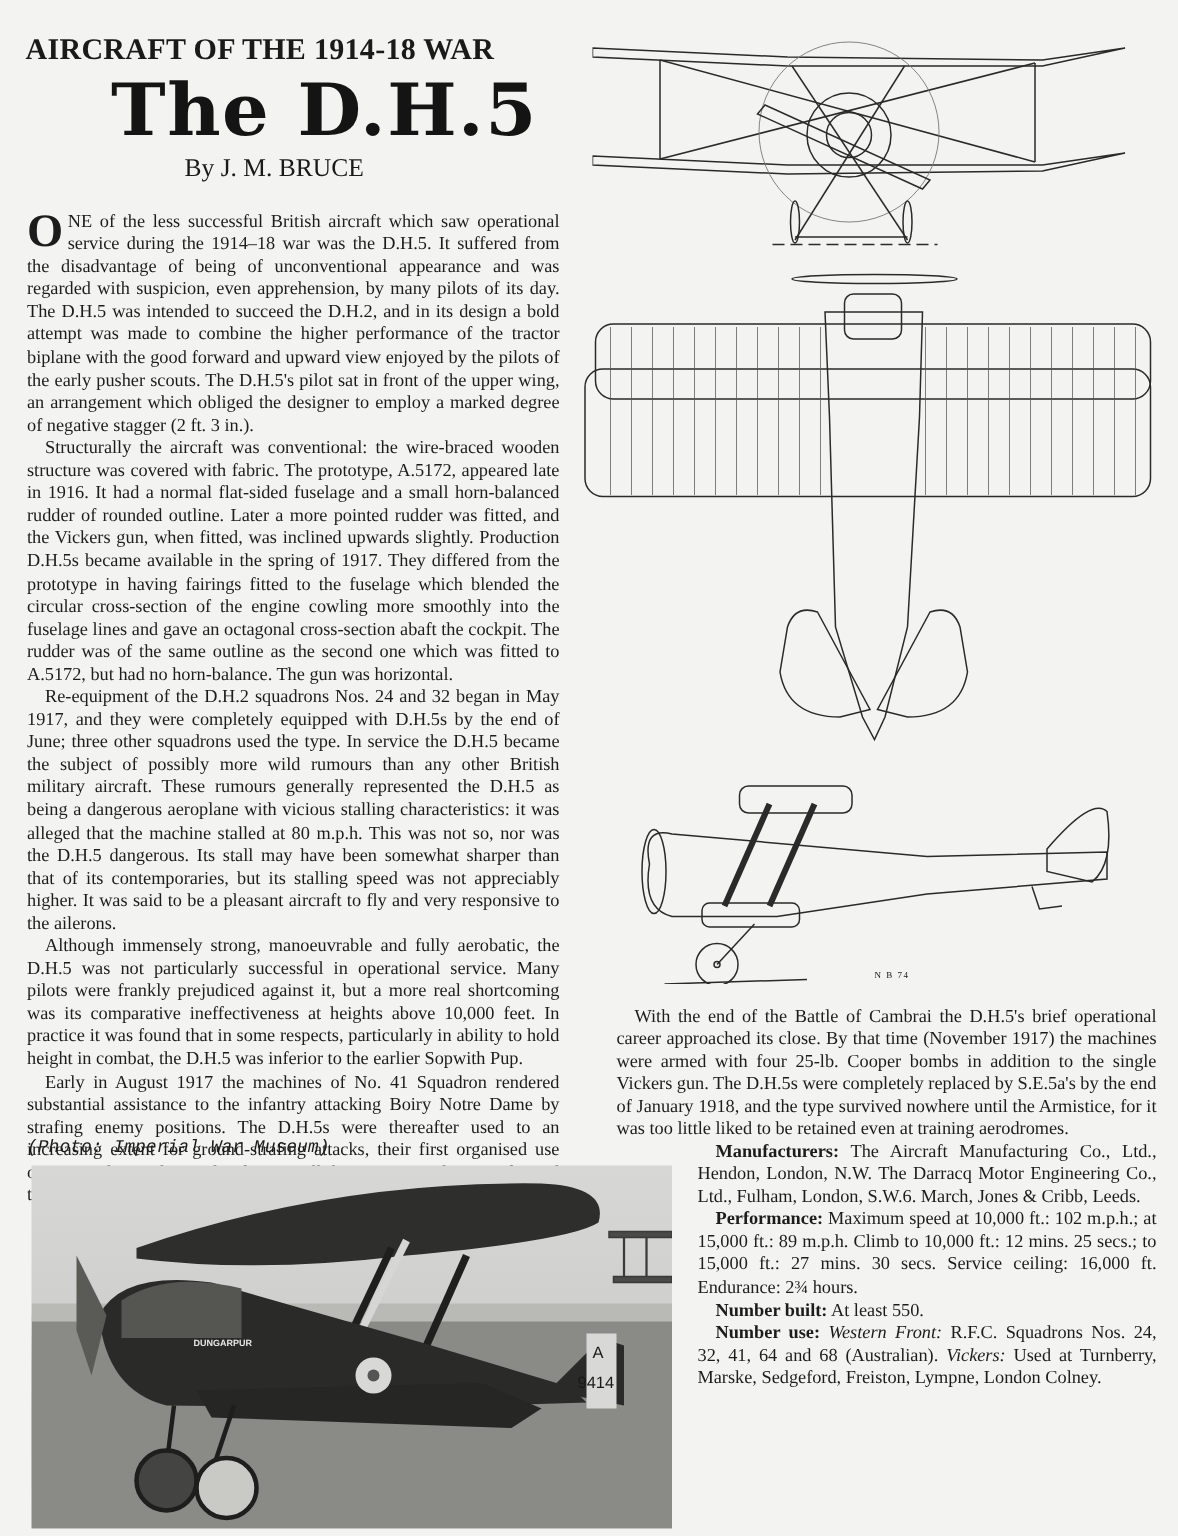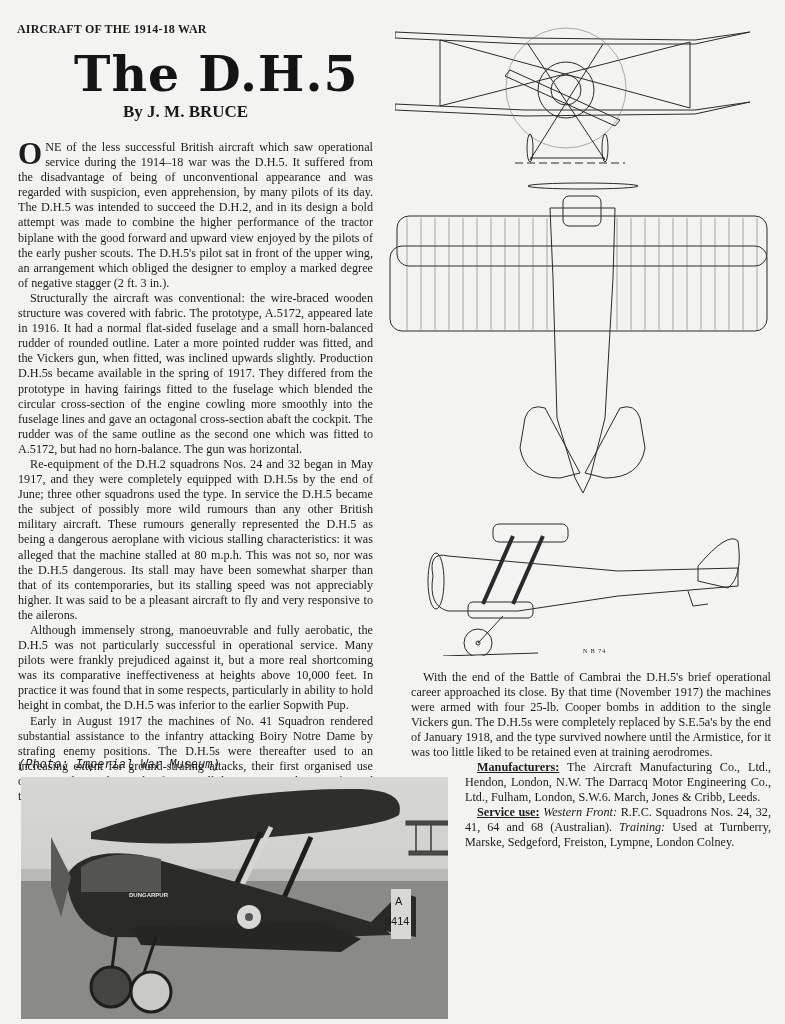--- a/index.html
+++ b/index.html
@@ -4,31 +4,31 @@
 <style>
   html, body { margin:0; padding:0; }
   body {
     width:785px; height:1024px; overflow:hidden; position:relative;
     background:#f3f3f1; color:#1c1c1c;
     font-family:"Liberation Serif","DejaVu Serif",serif;
   }
   .page { position:absolute; inset:0; }
   .series-title {
     position:absolute; left:17px; top:22px;
-    font-size:12px; font-weight:bold; letter-spacing:0.2px; color:#1a1a1a;
+    font-size:20px; font-weight:bold; letter-spacing:0.2px; color:#1a1a1a;
   }
   .main-title {
     position:absolute; left:74px; top:46px;
     font-size:48px; font-weight:900; letter-spacing:1px; color:#141414;
     font-family:"DejaVu Serif","Liberation Serif",serif;
     transform:scaleX(1.02); transform-origin:left;
   }
   .byline {
     position:absolute; left:123px; top:102px;
-    font-size:17px; font-weight:bold; color:#1a1a1a;
+    font-size:17px; font-weight:normal; color:#1a1a1a;
   }
   .col-left {
     position:absolute; left:18px; top:140px; width:355px;
     font-size:12.2px; line-height:15.1px; text-align:justify;
   }
   .col-left p { margin:0; text-indent:12px; }
   .col-left p.first { text-indent:0; }
   .dropcap {
     float:left; font-size:31px; line-height:24px; font-weight:bold;
     margin:2px 3px 0 0; font-family:"Liberation Serif",serif;
@@ -46,21 +46,21 @@
   .col-right {
     position:absolute; left:411px; top:670px; width:360px;
     font-size:12.2px; line-height:15.1px; text-align:justify;
   }
   .col-right p { margin:0; text-indent:12px; }
   .specs {
     position:absolute; left:465px; top:760px; width:306px;
     font-size:12.2px; line-height:15.1px; text-align:justify;
   }
   .specs p { margin:0; text-indent:12px; }
-  .specs b { font-weight:bold;text-decoration:underline; }
+  .specs b { font-weight:bold; }
   .specs i { font-style:italic; }
   .drawing { position:absolute; }
   .sig { position:absolute; left:583px; top:648px; font-size:6px; letter-spacing:1px; }
 </style>
 </head>
 <body>
 
 <div class="page">
 
   <div class="series-title">AIRCRAFT OF THE 1914-18 WAR</div>
@@ -197,16 +197,18 @@
     </g>
   </svg>
   <div class="sig">N B 74</div>
 
   <div class="col-right">
     <p>With the end of the Battle of Cambrai the D.H.5's brief operational career approached its close. By that time (November 1917) the machines were armed with four 25-lb. Cooper bombs in addition to the single Vickers gun. The D.H.5s were completely replaced by S.E.5a's by the end of January 1918, and the type survived nowhere until the Armistice, for it was too little liked to be retained even at training aerodromes.</p>
   </div>
 
   <div class="specs">
     <p><b>Manufacturers:</b> <span>The Aircraft Manufacturing Co., Ltd., Hendon, London, N.W. The Darracq Motor Engineering Co., Ltd., Fulham, London, S.W.6. March, Jones &amp; Cribb, Leeds.</span></p>
-    <p><b>Service use:</b> <i>Western Front:</i><span> R.F.C. Squadrons Nos. 24, 32, 41, 64 and 68 (Australian). </span><i>Training:</i><span> Used at Turnberry, Marske, Sedgeford, Freiston, Lympne, London Colney.</span></p>
+    <p><b>Performance:</b> <span>Maximum speed at 10,000 ft.: 102 m.p.h.; at 15,000 ft.: 89 m.p.h. Climb to 10,000 ft.: 12 mins. 25 secs.; to 15,000 ft.: 27 mins. 30 secs. Service ceiling: 16,000 ft. Endurance: 2¾ hours.</span></p>
+    <p><b>Number built:</b> <span>At least 550.</span></p>
+    <p><b>Number use:</b> <i>Western Front:</i><span> R.F.C. Squadrons Nos. 24, 32, 41, 64 and 68 (Australian). </span><i>Vickers:</i><span> Used at Turnberry, Marske, Sedgeford, Freiston, Lympne, London Colney.</span></p>
   </div>
 
 </div>
 
 </body></html>

